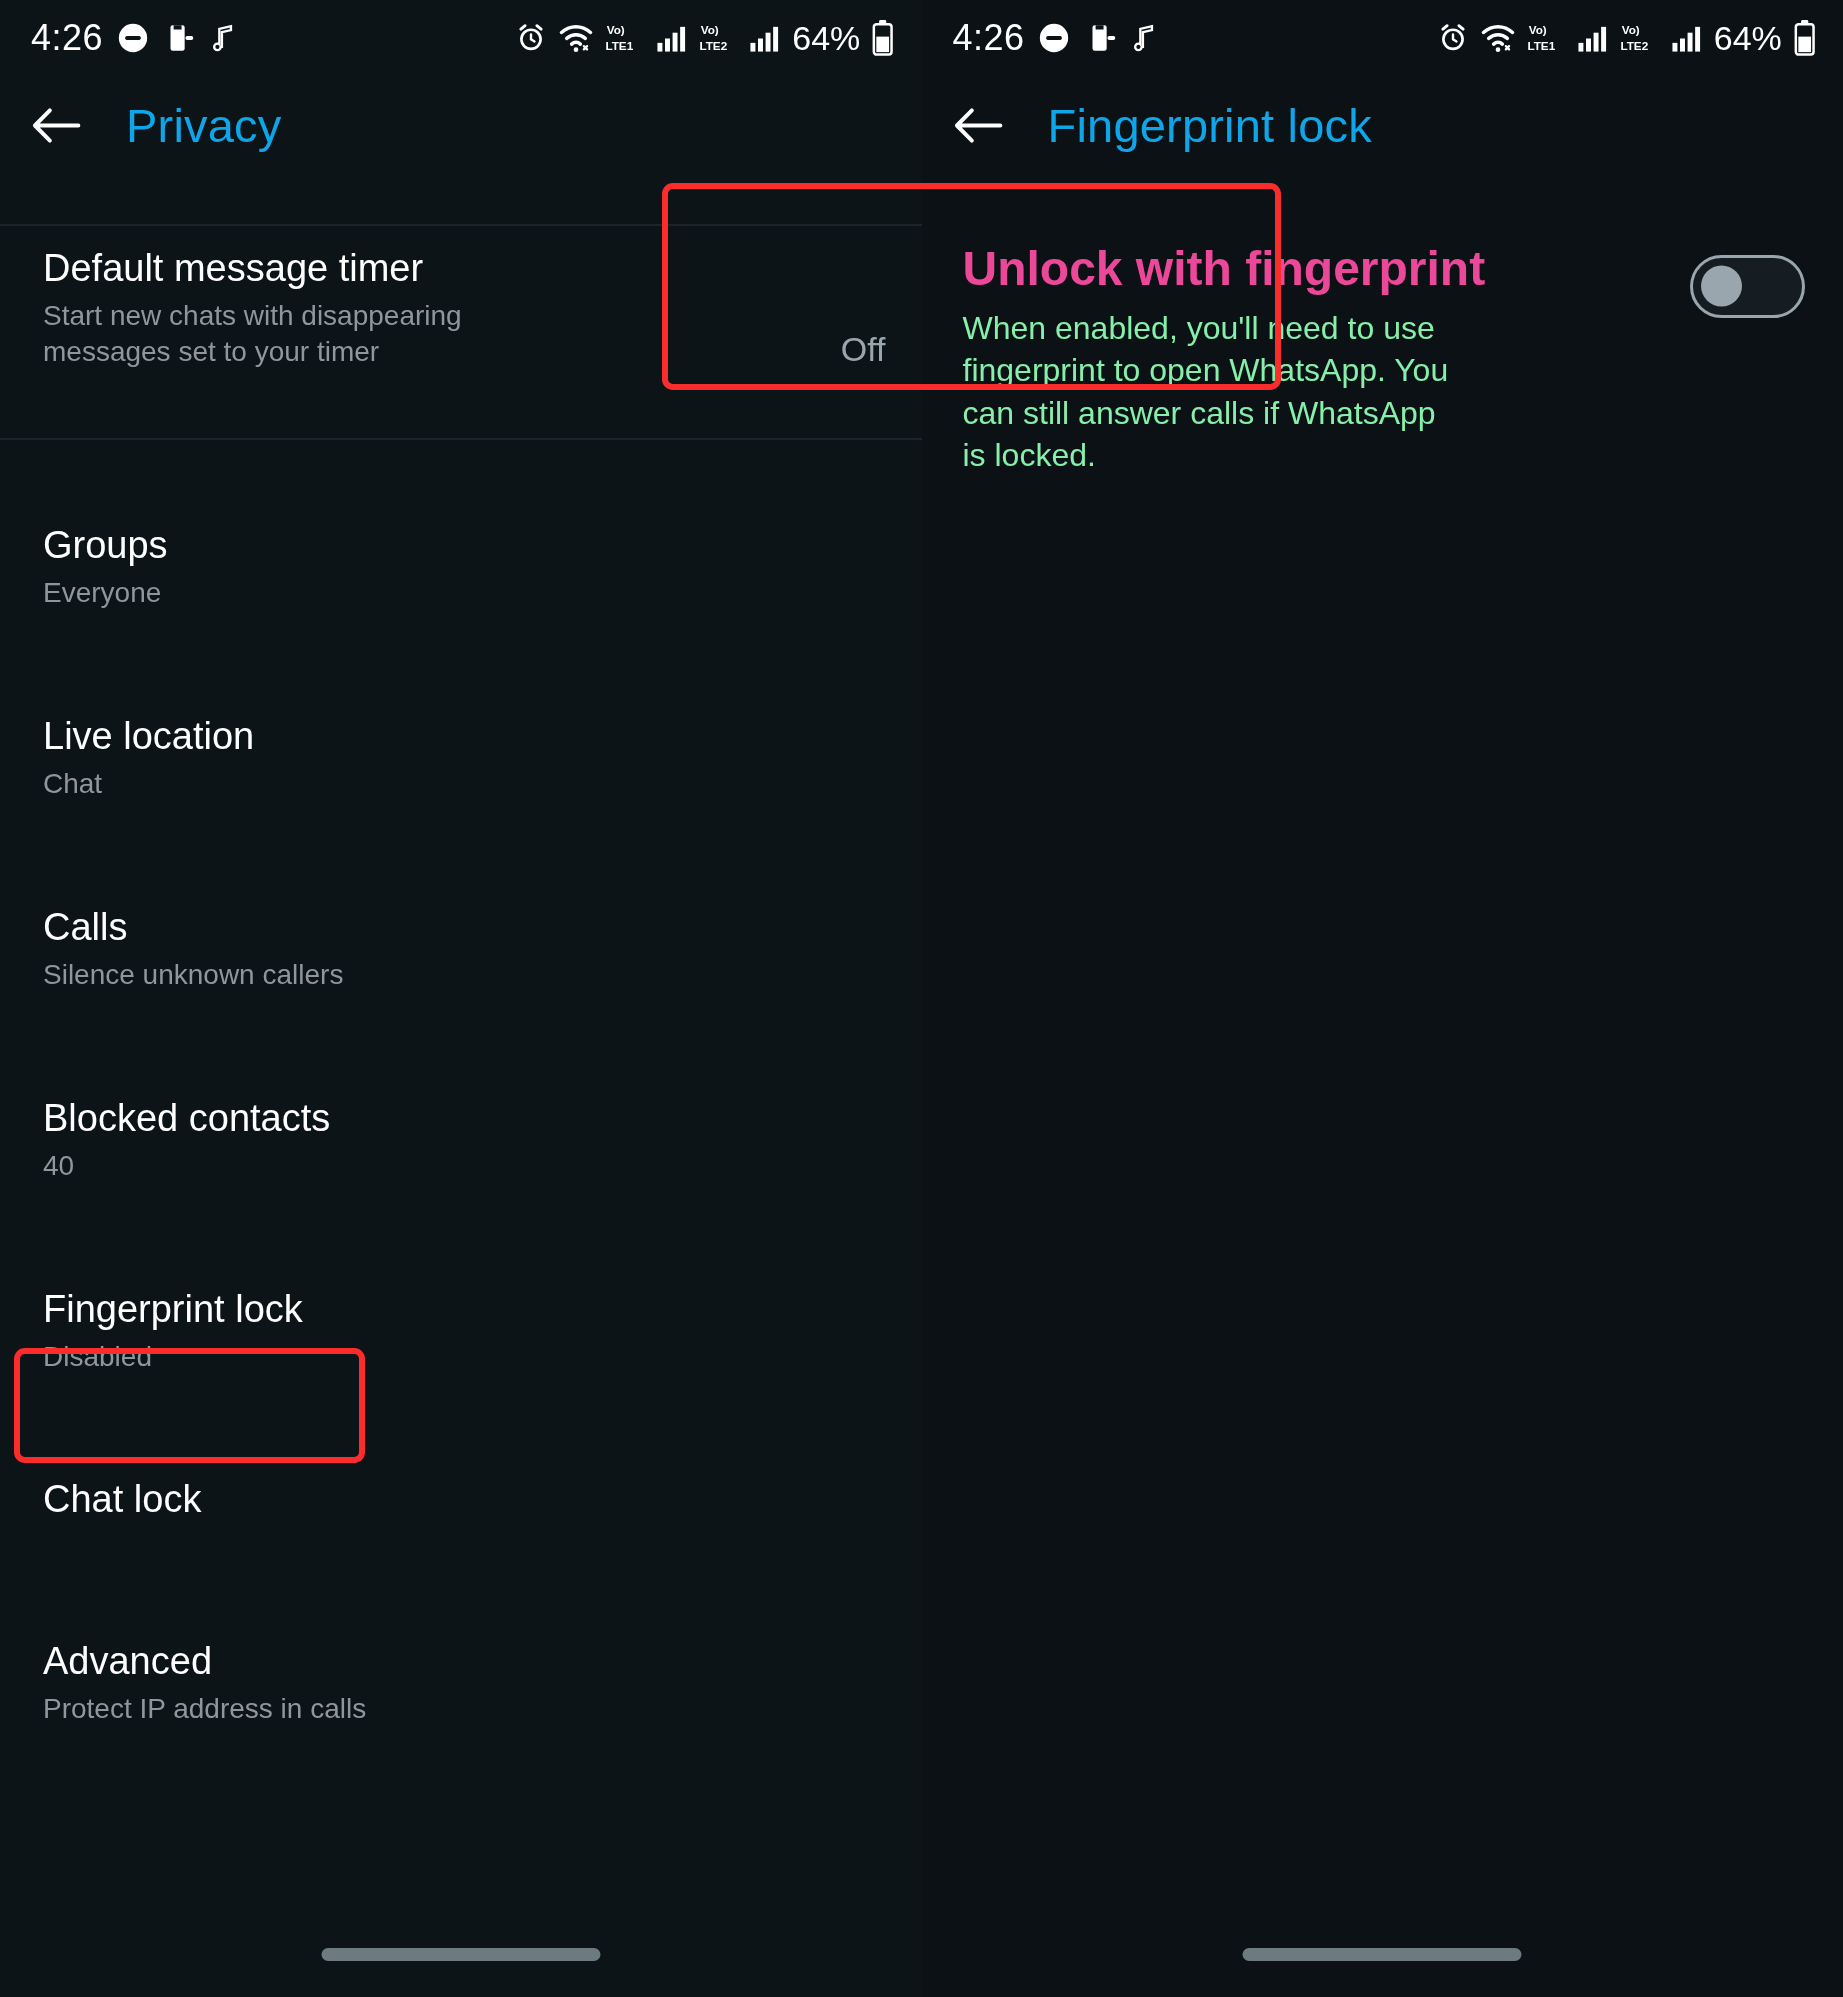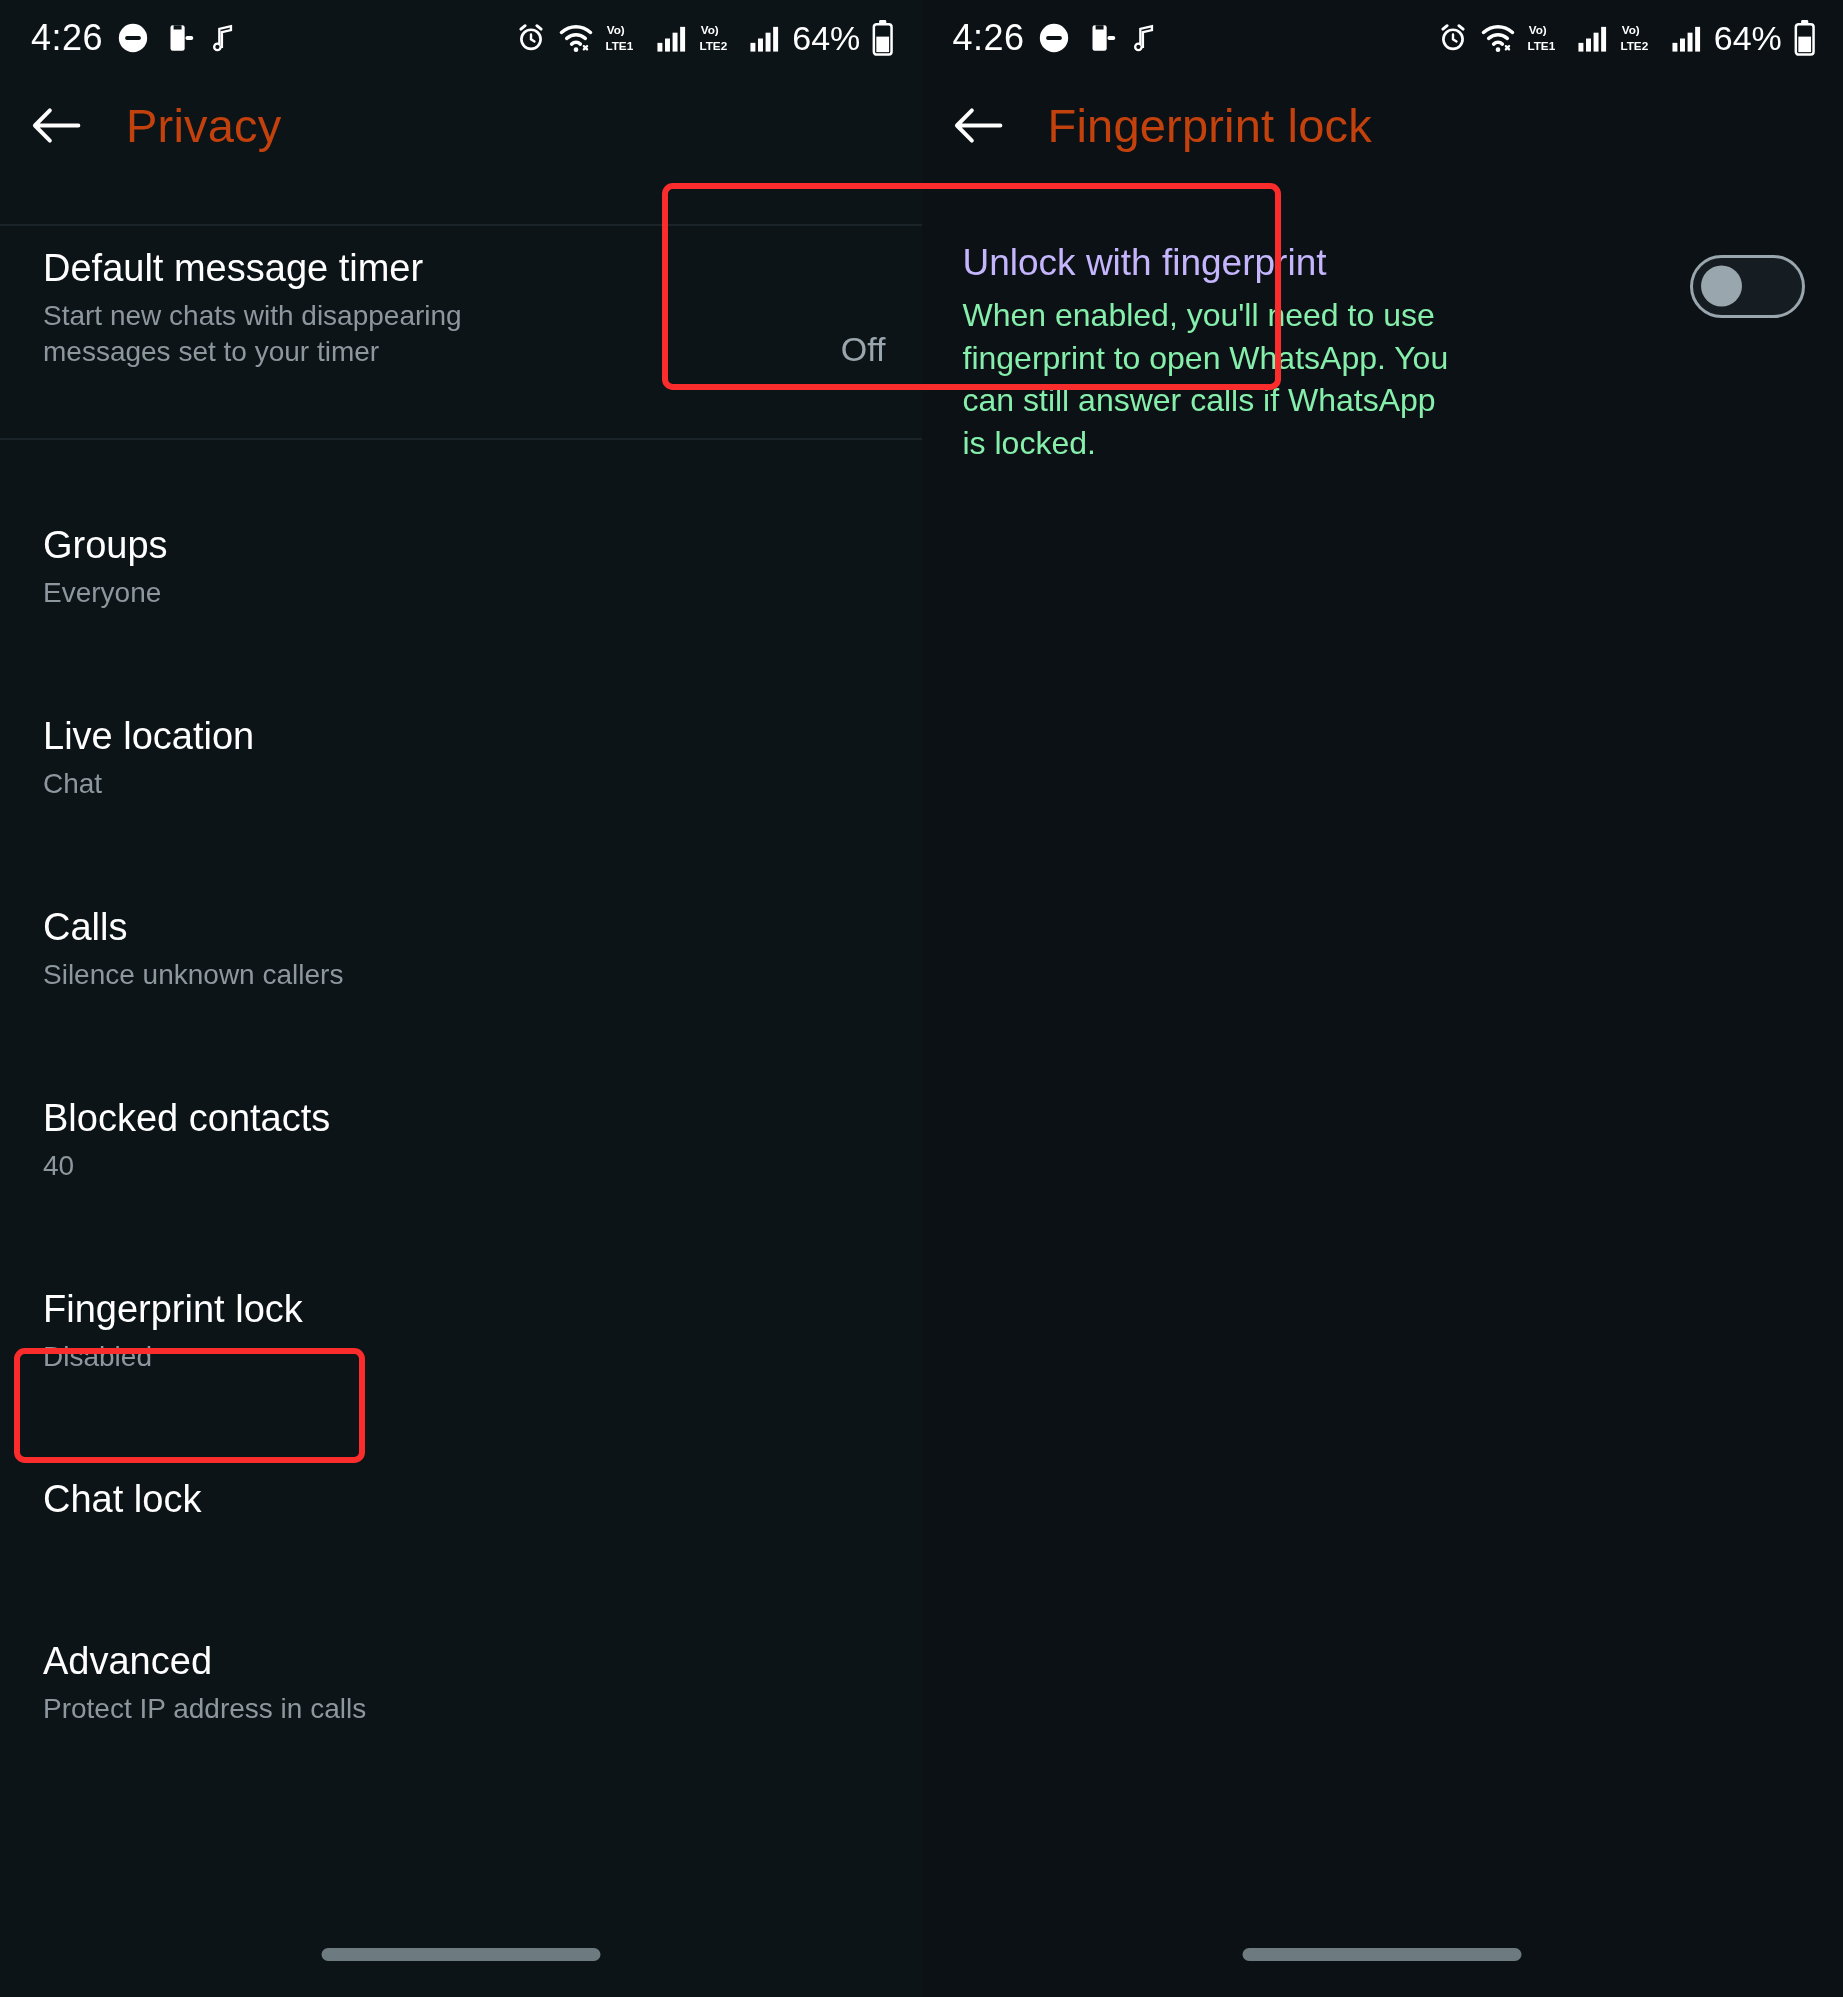--- a/index.html
+++ b/index.html
@@ -44,21 +44,21 @@
     display:flex; align-items:center;
     padding-left:31px;
     gap:43px;
   }
   .back{
     width:52px; height:52px;
     display:flex; align-items:center; justify-content:center;
     cursor:pointer;
   }
   .title{
-    color:#c2410c;
+    color:#0ea5e9;
     font-size:47px;
     font-weight:400;
     letter-spacing:0.2px;
     white-space:nowrap;
   }
 
   
   .divider{
     height:1.8px; background:#1b2429; margin:0; width:100%;
   }
@@ -118,23 +118,23 @@
     left:662px; top:183px; width:619px; height:207px;
   }
 
   
   .fp-card{
     display:flex; align-items:flex-start;
     padding:40px 38px 36px 41px;
   }
   .fp-texts{ flex:1; padding-right:21.6px; }
   .fp-title{
-    color:#c4b5fd;
-    font-size:37px;
-    font-weight:400;
+    color:#ec4899;
+    font-size:48px;
+    font-weight:700;
     line-height:1.12;
   }
   .fp-desc{
     color:#86efac;
     font-size:32px;
     line-height:1.33;
     margin-top:10.8px;
     max-width:504px;
   }
 

